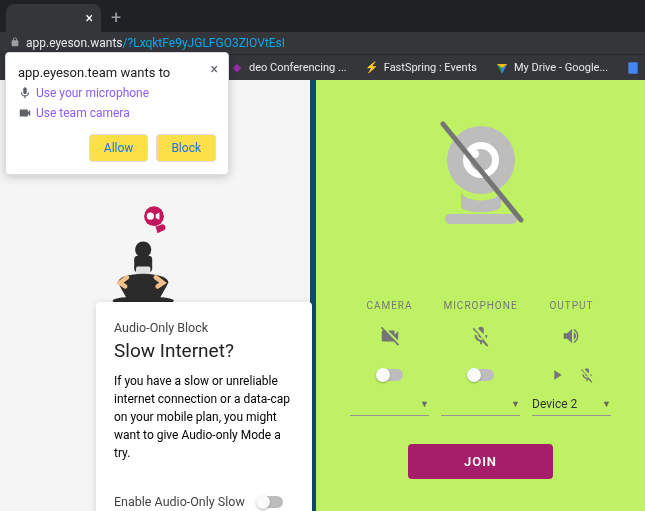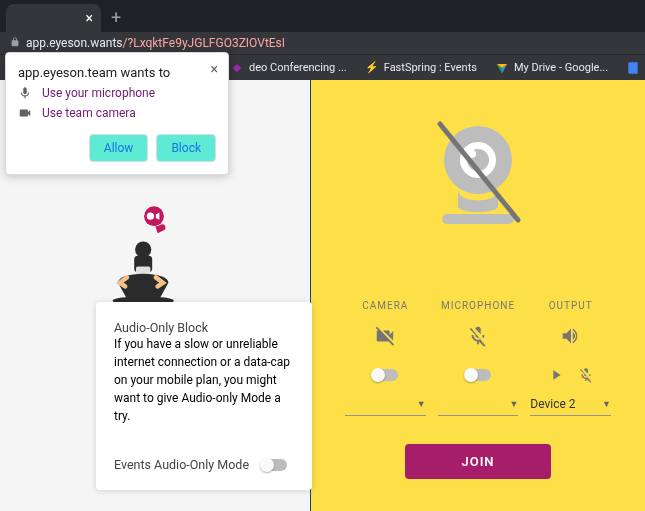--- a/index.html
+++ b/index.html
@@ -6,39 +6,39 @@
 body { width: 645px; height: 511px; background: #f5f5f5; overflow: hidden; position: relative; }
 
 
 .tab-bar { height: 32px; background: #202124; display: flex; align-items: flex-end; padding-left: 6px; }
 .tab { background: #35363a; height: 28px; width: 95px; border-radius: 8px 8px 0 0; display: flex; align-items: center; padding: 0 8px; color: #9aa0a6; font-size: 12px; }
 .tab .x { margin-left: auto; font-size: 14px; color: #fff; }
 .newtab { color: #9aa0a6; font-size: 18px; padding: 0 10px 4px 10px; }
 
 .url-bar { height: 22px; background: #35363a; display: flex; align-items: center; padding: 0 10px; color: #e8eaed; font-size: 12px; }
 .url-bar .lock { margin-right: 6px; font-size: 10px; }
-.url-bar .path { color: #fca5a5; }
+.url-bar .path { color: #0ea5e9; }
 
 .bookmarks { height: 26px; background: #35363a; border-top: 1px solid #2a2b2e; display: flex; align-items: center; padding-left: 230px; gap: 18px; font-size: 11px; color: #e8eaed; }
 .bm { display: flex; align-items: center; gap: 5px; white-space: nowrap; }
 .bm-icon { width: 14px; height: 14px; display: flex; align-items: center; justify-content: center; }
 
 
 .perm { position: absolute; top: 52px; left: 5px; width: 224px; background: #fff; border: 1px solid #dadce0; border-radius: 4px; box-shadow: 0 2px 10px rgba(0,0,0,.2); padding: 12px; z-index: 100; }
 .perm-title { font-size: 13px; color: #202124; margin-bottom: 6px; padding-right: 16px; }
 .perm-close { position: absolute; top: 8px; right: 10px; font-size: 14px; color: #5f6368; cursor: pointer; }
-.perm-row { display: flex; align-items: center; gap: 10px; font-size: 12px; color: #701a75; margin: 6px 0; }
+.perm-row { display: flex; align-items: center; gap: 4px; font-size: 12px; color: #8b5cf6; margin: 6px 0; }
 .perm-row svg { width: 14px; height: 14px; fill: #5f6368; }
 .perm-actions { display: flex; gap: 8px; justify-content: flex-end; margin-top: 14px; }
-.perm-btn { border: 1px solid #dadce0; background: #5eead4; color: #1a73e8; font-size: 12px; padding: 6px 14px; border-radius: 4px; cursor: pointer; }
+.perm-btn { border: 1px solid #dadce0; background: #fde047; color: #1a73e8; font-size: 12px; padding: 6px 14px; border-radius: 4px; cursor: pointer; }
 
 
 .content { position: absolute; top: 80px; left: 0; right: 0; bottom: 0; display: flex; }
 .left { width: 310px; position: relative; }
-.right { flex: 1; background: #fde047; border-left: 1px solid #0c4a6e; padding-top: 20px; }
+.right { flex: 1; background: #bef264; border-left: 6px solid #0c4a6e; padding-top: 20px; }
 
 
 .illustration { position: absolute; top: 120px; left: 100px; width: 90px; }
 .card { position: absolute; top: 222px; left: 96px; right: -2px; background: #fff; border-radius: 4px; box-shadow: 0 1px 6px rgba(0,0,0,.15); padding: 18px; font-size: 12px; color: #555; }
 .card-label { font-size: 12.5px; color: #444; }
 .card-title { font-size: 19px; color: #222; margin: 4px 0 10px; font-weight: 400; }
 .card-body { font-size: 12px; line-height: 1.5; color: #000000; margin-bottom: 32px; }
 .card-toggle-row { display: flex; align-items: center; gap: 12px; font-size: 12.5px; color: #444; }
 
 
@@ -137,23 +137,24 @@
       <circle cx="48" cy="55" r="9" fill="#2b2b2b"></circle>
       <rect x="38" y="62" width="20" height="18" rx="4" fill="#2b2b2b"></rect>
       <rect x="40" y="74" width="16" height="10" rx="2" fill="#e0e0e0"></rect>
       <path d="M20 92c0-6 12-10 28-10s28 4 28 10l-10 18H30z" fill="#2b2b2b"></path>
       <ellipse cx="48" cy="112" rx="34" ry="5" fill="#2b2b2b"></ellipse>
       <path d="M30 86l-8 6 6 4m34-10l8 6-6 4" stroke="#f4c08a" stroke-width="5" fill="none" stroke-linecap="round"></path>
     </svg>
 
     <div class="card">
       <div class="card-label">Audio-Only Block</div>
+      <div class="card-title">Slow Internet?</div>
       <div class="card-body">If you have a slow or unreliable internet connection or a data-cap on your mobile plan, you might want to give Audio-only Mode a try.</div>
       <div class="card-toggle-row">
-        <span>Events Audio-Only Mode</span>
+        <span>Enable Audio-Only Slow</span>
         <span class="toggle"></span>
       </div>
     </div>
   </div>
 
   <div class="right">
     <div class="webcam-ill">
       <svg width="120" height="130" viewBox="0 0 120 130">
         <circle cx="60" cy="50" r="34" fill="#bdbdbd"></circle>
         <circle cx="60" cy="50" r="18" fill="#fff"></circle>

